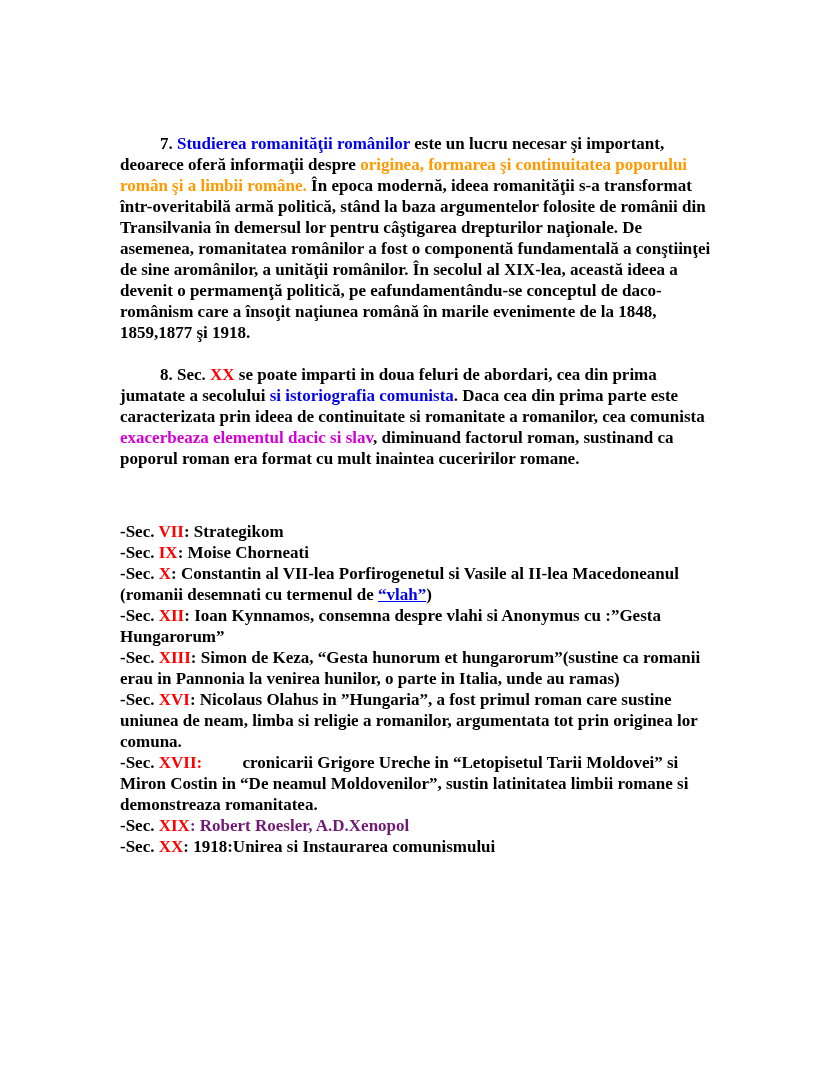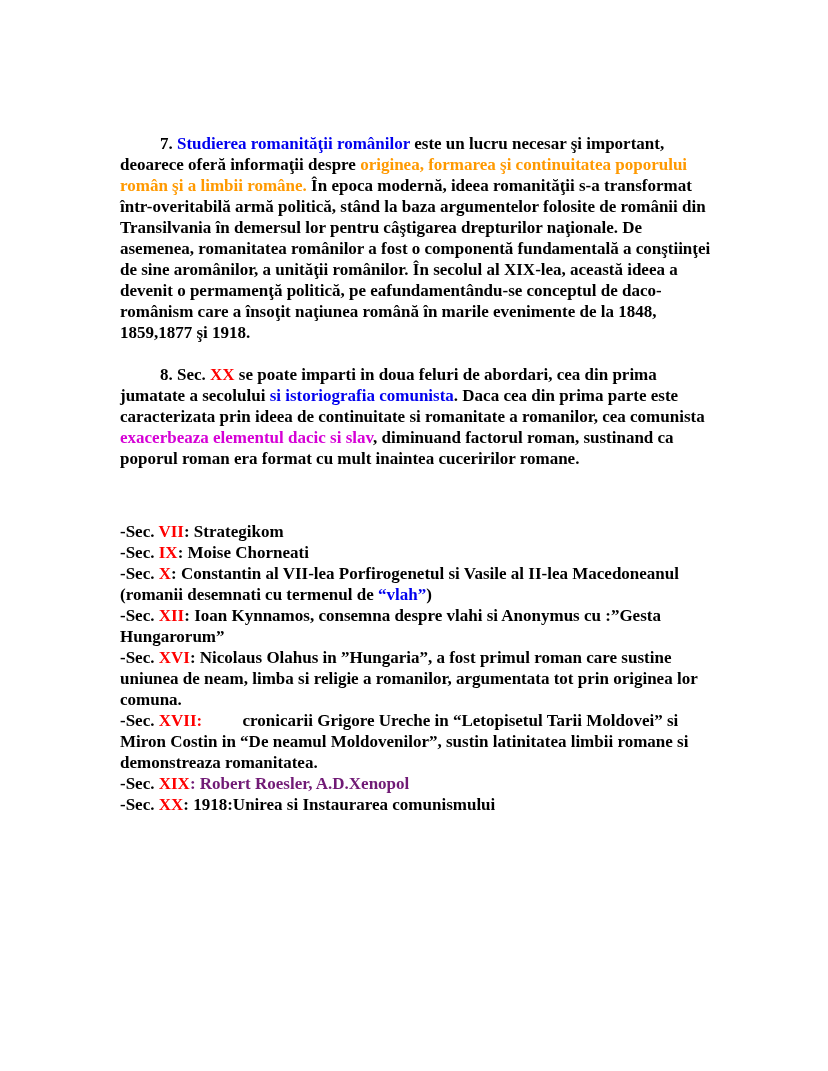--- a/index.html
+++ b/index.html
@@ -18,33 +18,34 @@
     overflow: hidden;
   }
   .para { margin: 0; }
   .paragraphs .para {
     text-indent: 40px;
     margin-bottom: 21px;
     text-align: left;
   }
   .timeline { margin-top: 52px; }
   .timeline .para { text-indent: 0; margin: 0; }
-  .underline { }
+  .underline { text-decoration: underline; }
 </style>
 </head>
 <body>
 
 <div class="page">
   <div class="paragraphs">
       <p class="para"><span style="color: rgb(0, 0, 0);">7. </span><span style="color: rgb(0, 0, 238);">Studierea romanităţii românilor</span><span style="color: rgb(0, 0, 0);"> este un lucru necesar şi important, deoarece oferă informaţii despre </span><span style="color: rgb(255, 153, 0);">originea, formarea şi continuitatea poporului român şi a limbii române.</span><span style="color: rgb(0, 0, 0);"> În epoca modernă, ideea romanităţii s-a transformat într-overitabilă armă politică, stând la baza argumentelor folosite de românii din Transilvania în demersul lor pentru câştigarea drepturilor naţionale. De asemenea, romanitatea românilor a fost o componentă fundamentală a conştiinţei de sine aromânilor, a unităţii românilor. În secolul al XIX-lea, această ideea a devenit o permamenţă politică, pe eafundamentându-se conceptul de daco-românism care a însoţit naţiunea română în marile evenimente de la 1848, 1859,1877 şi 1918.</span></p>
       <p class="para"><span style="color: rgb(0, 0, 0);">8. Sec. </span><span style="color: rgb(255, 0, 0);">XX</span><span style="color: rgb(0, 0, 0);"> se poate imparti in doua feluri de abordari, cea din prima jumatate a secolului </span><span style="color: rgb(0, 0, 238);">si istoriografia comunista</span><span style="color: rgb(0, 0, 0);">. Daca cea din prima parte este caracterizata prin ideea de continuitate si romanitate a romanilor, cea comunista </span><span style="color: rgb(213, 0, 213);">exacerbeaza elementul dacic si slav</span><span style="color: rgb(0, 0, 0);">, diminuand factorul roman, sustinand ca poporul roman era format cu mult inaintea cuceririlor romane.</span></p>
     </div>
   <div class="timeline">
       <p class="para"><span style="color: rgb(0, 0, 0);">-Sec. </span><span style="color: rgb(255, 0, 0);">VII</span><span style="color: rgb(0, 0, 0);">: Strategikom</span></p>
       <p class="para"><span style="color: rgb(0, 0, 0);">-Sec. </span><span style="color: rgb(255, 0, 0);">IX</span><span style="color: rgb(0, 0, 0);">: Moise Chorneati</span></p>
       <p class="para"><span style="color: rgb(0, 0, 0);">-Sec. </span><span style="color: rgb(255, 0, 0);">X</span><span style="color: rgb(0, 0, 0);">: Constantin al VII-lea Porfirogenetul si Vasile al II-lea Macedoneanul (romanii desemnati cu termenul de </span><span class="underline" style="color: rgb(0, 0, 238);">“vlah”</span><span style="color: rgb(0, 0, 0);">)</span></p>
       <p class="para"><span style="color: rgb(0, 0, 0);">-Sec. </span><span style="color: rgb(255, 0, 0);">XII</span><span style="color: rgb(0, 0, 0);">: Ioan Kynnamos, consemna despre vlahi si Anonymus cu :”Gesta Hungarorum”</span></p>
+      <p class="para"><span style="color: rgb(0, 0, 0);">-Sec. </span><span style="color: rgb(255, 0, 0);">XIII</span><span style="color: rgb(0, 0, 0);">: Simon de Keza, “Gesta hunorum et hungarorum”(sustine ca romanii erau in Pannonia la venirea hunilor, o parte in Italia, unde au ramas)</span></p>
       <p class="para"><span style="color: rgb(0, 0, 0);">-Sec. </span><span style="color: rgb(255, 0, 0);">XVI</span><span style="color: rgb(0, 0, 0);">: Nicolaus Olahus in ”Hungaria”, a fost primul roman care sustine uniunea de neam, limba si religie a romanilor, argumentata tot prin originea lor comuna.</span></p>
       <p class="para"><span style="color: rgb(0, 0, 0);">-Sec. </span><span style="color: rgb(255, 0, 0);">XVII:</span><span style="color: rgb(0, 0, 0); margin-left: 36px;"> cronicarii Grigore Ureche in “Letopisetul Tarii Moldovei” si Miron Costin in “De neamul Moldovenilor”, sustin latinitatea limbii romane si demonstreaza romanitatea.</span></p>
       <p class="para"><span style="color: rgb(0, 0, 0);">-Sec. </span><span style="color: rgb(255, 0, 0);">XIX</span><span style="color: #701a75;">: Robert Roesler, A.D.Xenopol</span></p>
       <p class="para"><span style="color: rgb(0, 0, 0);">-Sec. </span><span style="color: rgb(255, 0, 0);">XX</span><span style="color: rgb(0, 0, 0);">: 1918:Unirea si Instaurarea comunismului</span></p>
     </div>
 </div>
 
 </body></html>

